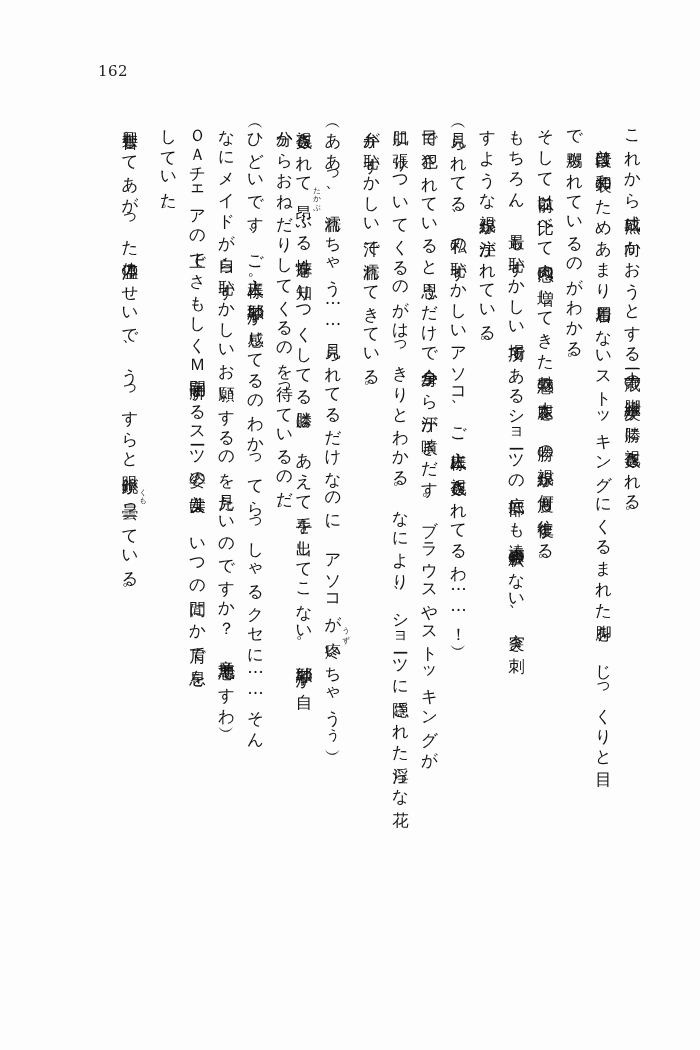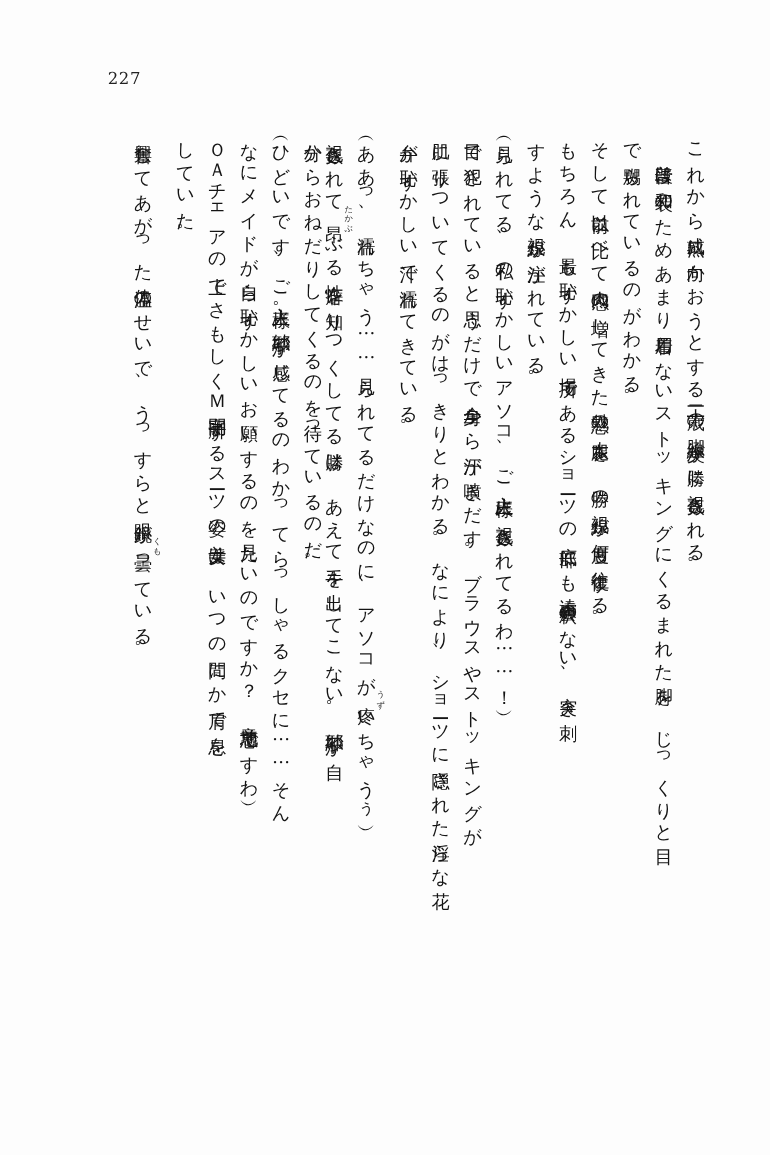--- a/index.html
+++ b/index.html
@@ -66,21 +66,21 @@
     letter-spacing: 0px;
     line-height: 1;
     color: #222;
   }
 </style>
 </head>
 <body>
 
 <div class="page">
 
-  <div class="page-number">227</div>
+  <div class="page-number">162</div>
 
   <div class="text-block">
       <div class="line">これから成熟に向かおうとする二十一歳の脚線美が勝に視姦される。</div>
       <div class="line indent">普段は和装のためあまり着用しないストッキングにくるまれた脚を、じっくりと目</div>
       <div class="line">で嬲られているのがわかる。</div>
       <div class="line">そして以前に比べて肉感の増してきた魅惑の太腿を、勝の視線が何度も往復する。</div>
       <div class="line">もちろん、最も恥ずかしい場所であるショーツの底部にも遠慮会釈のない、突き刺</div>
       <div class="line">すような視線が注がれている。</div>
       <div class="line">（見られてる、私の恥ずかしいアソコ、ご主人様に視姦されてるわ……！）</div>
       <div class="line">目で犯されていると思うだけで全身から汗が噴きだす。ブラウスやストッキングが</div>

